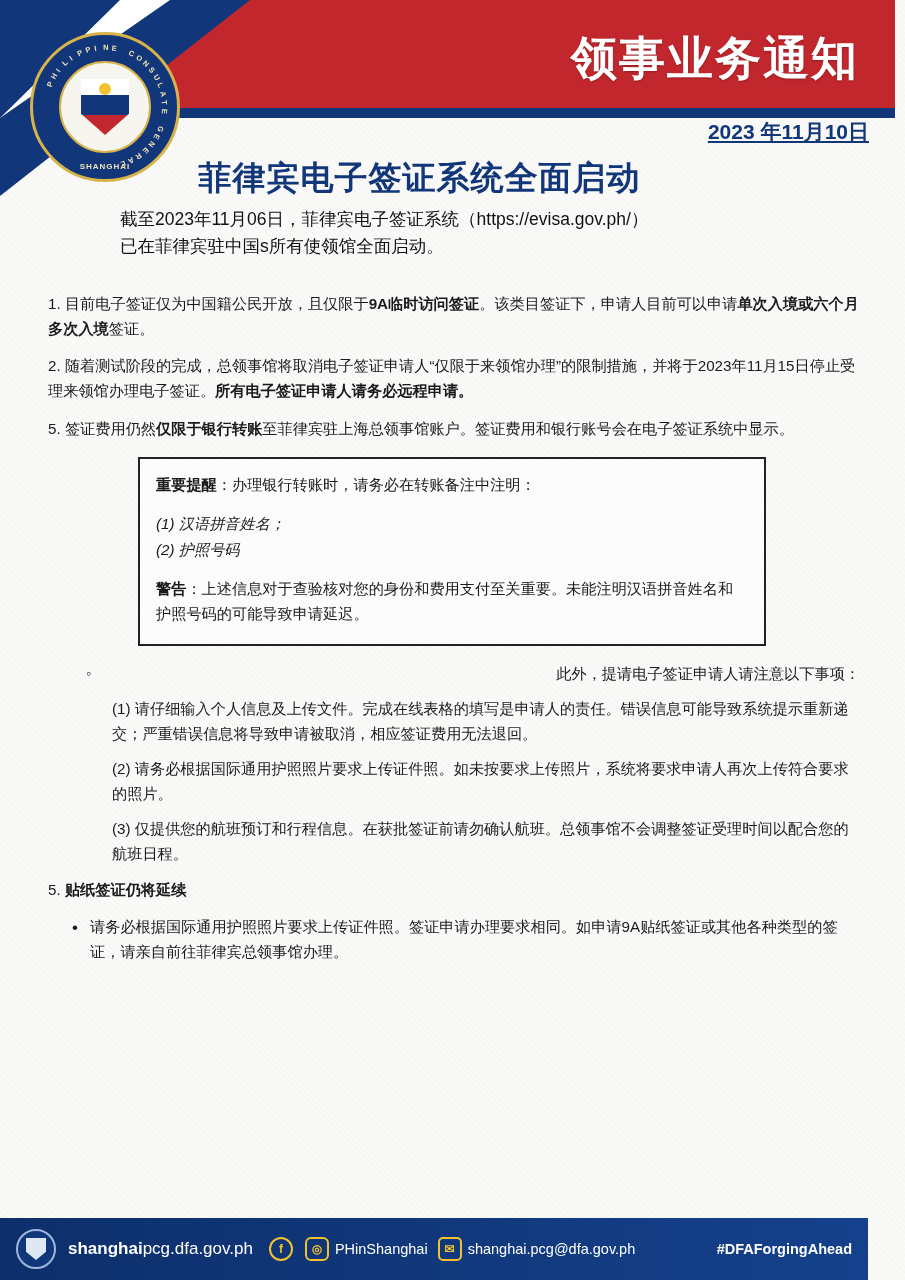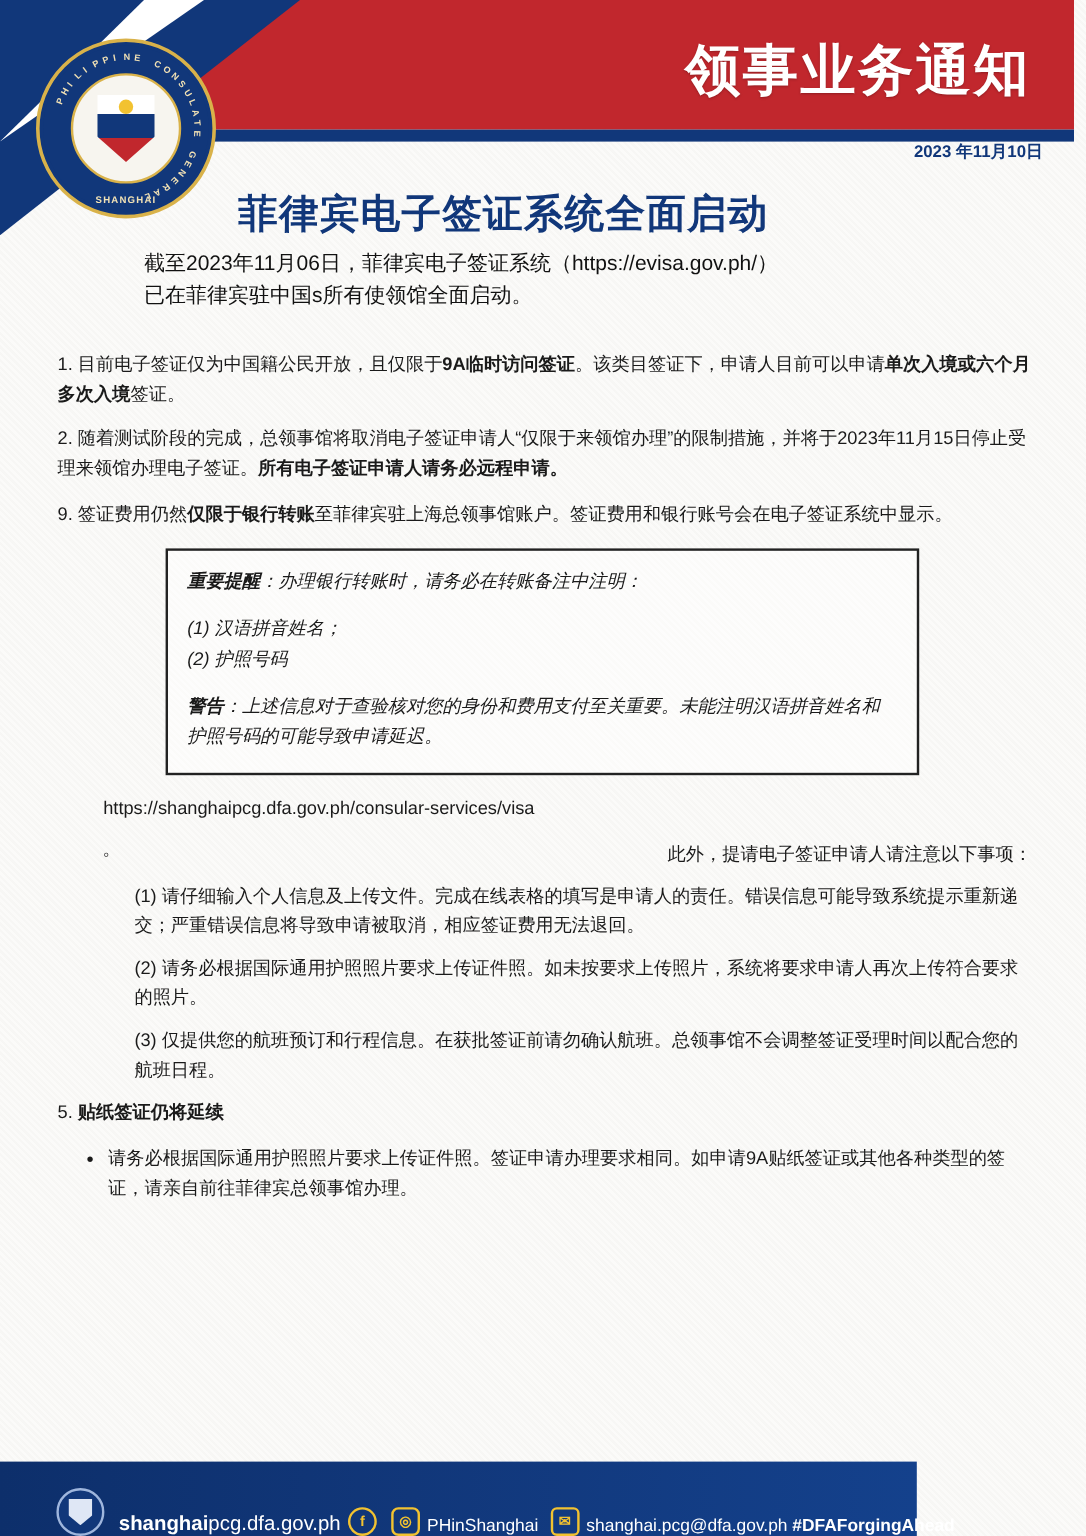--- a/index.html
+++ b/index.html
@@ -50,21 +50,21 @@
   }
   .hdr-title {
     position:absolute; right:36px; top:28px;
     color:#ffffff;
     font-size:46px; font-weight:bold; letter-spacing:2px;
     font-family:"Liberation Sans", sans-serif;
     text-shadow: 0 1px 2px rgba(0,0,0,0.25);
   }
   .hdr-date {
     position:absolute; right:36px; top:118px;
-    color:#11377a; font-size:14px; font-weight:bold;
+    color:#11377a; font-size:21px; font-weight:bold;text-decoration:underline;
   }
   
   .seal {
     position:absolute; left:30px; top:32px;
     width:150px; height:150px; border-radius:50%;
     background:#11377a;
     border:3px solid #d9b24a;
     box-shadow: 0 0 0 3px #11377a inset;
     display:flex; align-items:center; justify-content:center;
   }
@@ -120,21 +120,21 @@
   .b { font-weight:bold; }
   .note-box {
     margin:16px 0 16px 90px;
     width:628px;
     border:2px solid #222;
     padding:14px 16px 16px 16px;
     background:rgba(255,255,255,0.45);
     font-size:15.2px;
     line-height:1.62;
   }
-  .note-box .line { margin-bottom:2px;font-style:italic; }
+  .note-box .line { margin-bottom:2px; }
   .note-box .gap { height:12px; }
   .italic { font-style:italic; }
   .link-line {
     margin:14px 0 14px 38px;
     font-size:15.2px;
   }
   .sub-bullet {
     margin:0 0 10px 38px;
     position:relative;
     padding-left:16px;
@@ -153,25 +153,24 @@
     position:relative; padding-left:20px; margin-bottom:11px; margin-left:22px;
   }
   .dot-list li::before {
     content:"\2022";
     position:absolute; left:2px; top:-1px; font-size:17px;
   }
   .closing { margin-top:12px; }
   .u { text-decoration:underline; }
   
   .footer {
-    position:absolute; left:0; bottom:0; width:764px; height:62px;
+    position:absolute; left:0; bottom:0; width:868px; height:62px;
     background:linear-gradient(90deg, #0d2f6b 0%, #11377a 45%, #14418c 100%);
-    display:flex; align-items:flex-end;
+    display:flex; align-items:center;
     color:#ffffff;
-    padding-left:31px;
   }
   .footer .fseal {
     width:40px; height:40px; border-radius:50%;
     background:#11377a; border:2px solid #9fb6dd;
     margin-left:16px; margin-right:12px;
     flex:0 0 auto;
     position:relative;
   }
   .footer .fseal::after {
     content:""; position:absolute; left:50%; top:50%; transform:translate(-50%,-50%);
@@ -257,38 +256,37 @@
 
     <div class="para">
       <span>1. 目前电子签证仅为中国籍公民开放，且仅限于</span><span class="b">9A临时访问签证</span><span>。该类目签证下，申请人目前可以申请</span><span class="b">单次入境或六个月多次入境</span><span>签证。</span>
     </div>
 
     <div class="para">
       <span>2. 随着测试阶段的完成，总领事馆将取消电子签证申请人“仅限于来领馆办理”的限制措施，并将于2023年11月15日停止受理来领馆办理电子签证。</span><span class="b">所有电子签证申请人请务必远程申请。</span>
     </div>
 
     <div class="para">
-      <span>9. 签证费用仍然</span><span class="b">仅限于银行转账</span><span>至菲律宾驻上海总领事馆账户。签证费用和银行账号会在电子签证系统中显示。</span>
+      <span>5. 签证费用仍然</span><span class="b">仅限于银行转账</span><span>至菲律宾驻上海总领事馆账户。签证费用和银行账号会在电子签证系统中显示。</span>
     </div>
 
     <div class="note-box">
       <div class="line">
         <span class="b">重要提醒</span><span>：办理银行转账时，请务必在转账备注中注明：</span>
       </div>
       <div class="gap"></div>
       <div class="line italic">(1) 汉语拼音姓名；</div>
       <div class="line italic">(2) 护照号码</div>
       <div class="gap"></div>
       <div class="line">
         <span class="b">警告</span><span>：上述信息对于查验核对您的身份和费用支付至关重要。未能注明汉语拼音姓名和护照号码的可能导致申请延迟。</span>
       </div>
     </div>
 
 
-    <div class="link-line">https://shanghaipcg.dfa.gov.ph/consular-services/visa</div>
 
     <div class="sub-bullet">此外，提请电子签证申请人请注意以下事项：</div>
 
     <div class="sub-item">(1) 请仔细输入个人信息及上传文件。完成在线表格的填写是申请人的责任。错误信息可能导致系统提示重新递交；严重错误信息将导致申请被取消，相应签证费用无法退回。</div>
     <div class="sub-item">(2) 请务必根据国际通用护照照片要求上传证件照。如未按要求上传照片，系统将要求申请人再次上传符合要求的照片。</div>
     <div class="sub-item">(3) 仅提供您的航班预订和行程信息。在获批签证前请勿确认航班。总领事馆不会调整签证受理时间以配合您的航班日程。</div>
 
     <div class="para">
       <span>5. </span><span class="b">贴纸签证仍将延续</span>
     </div>

